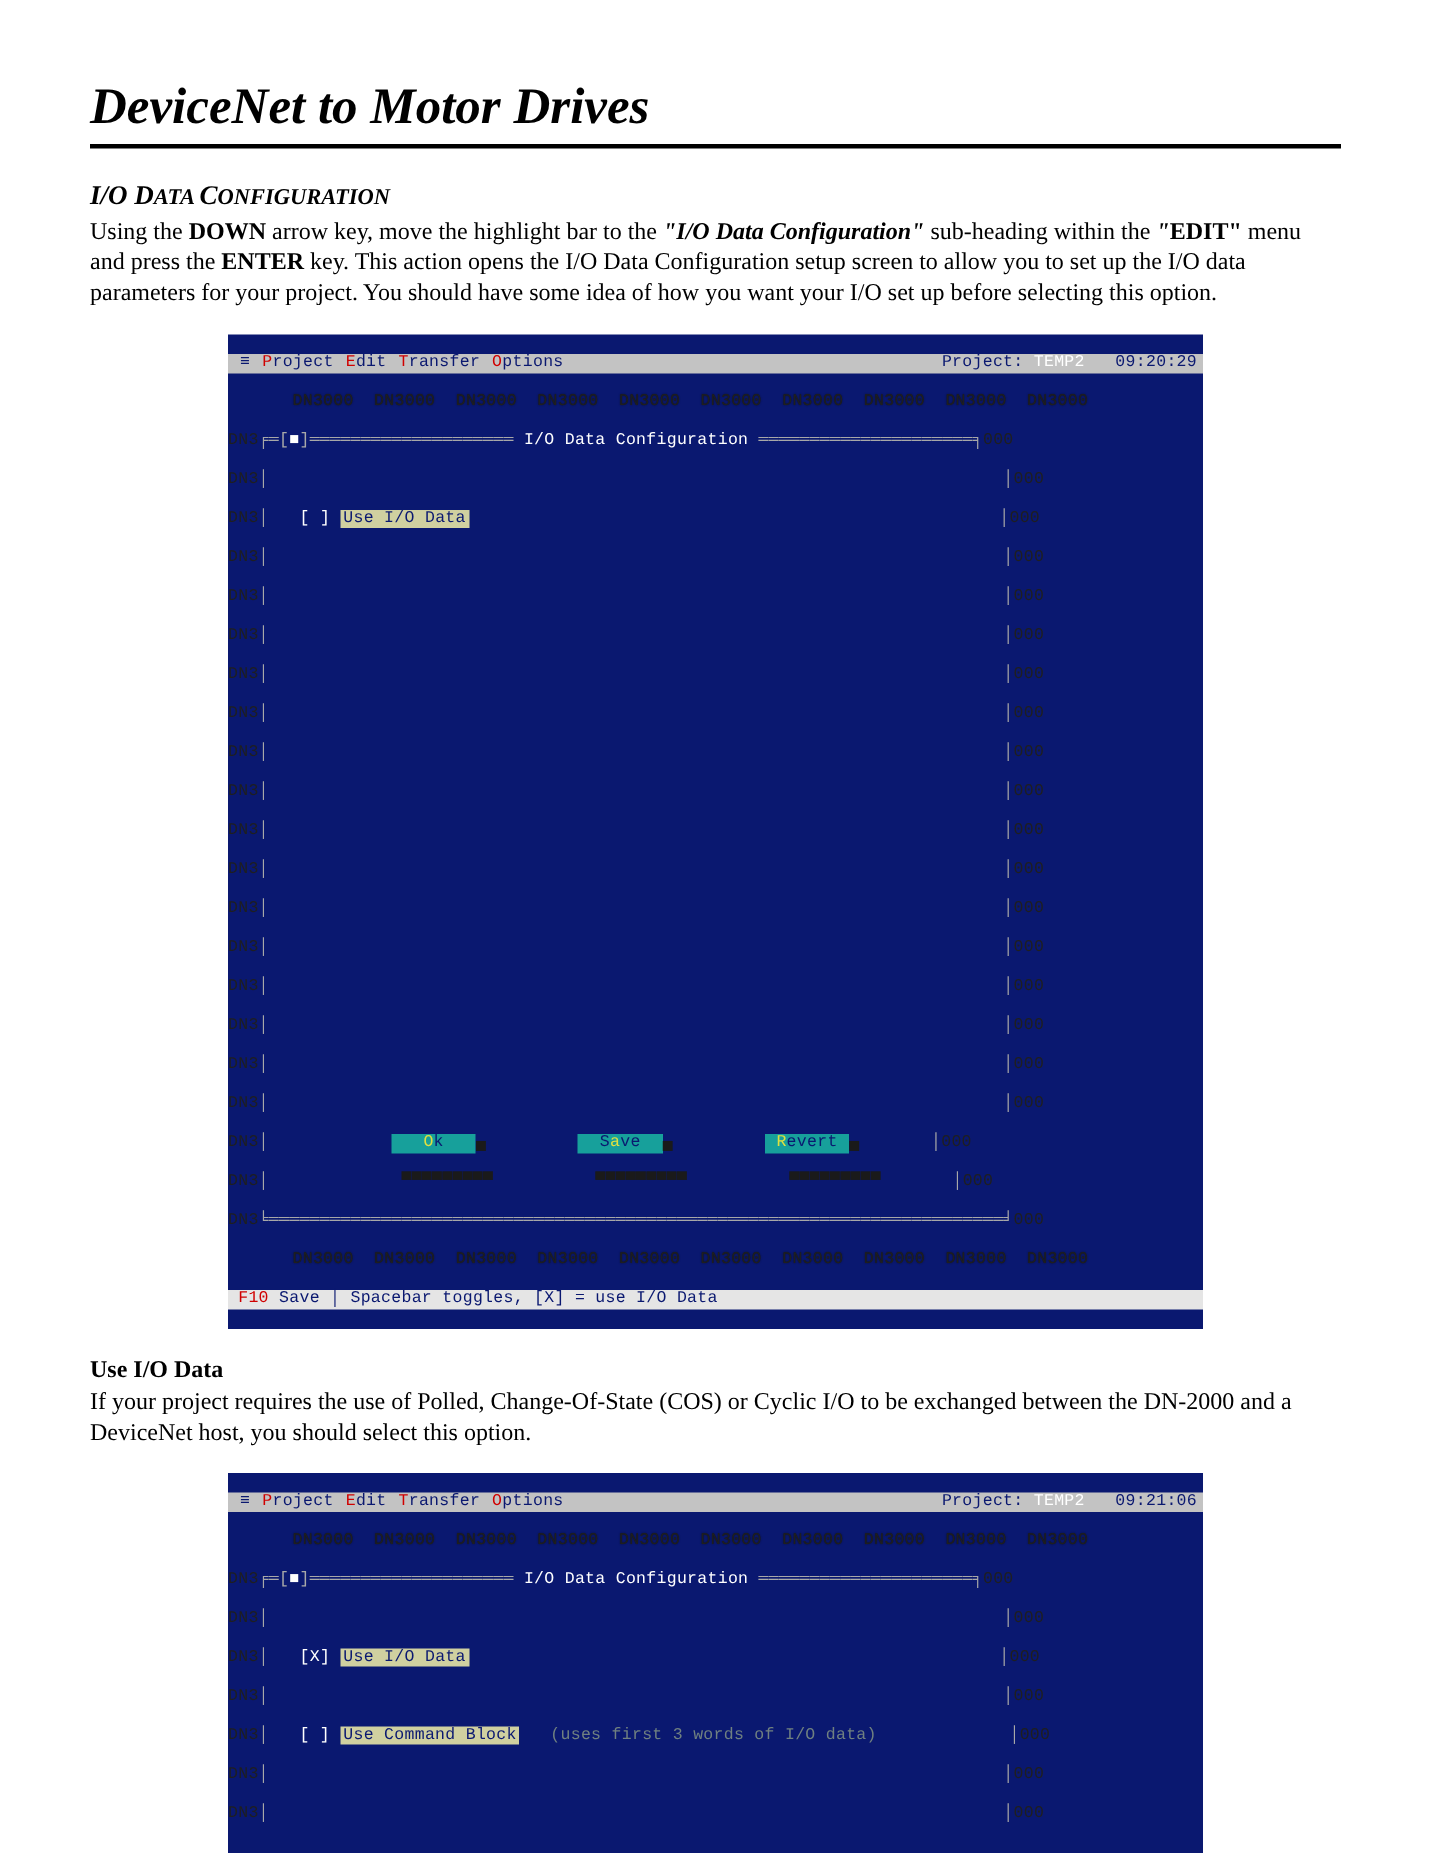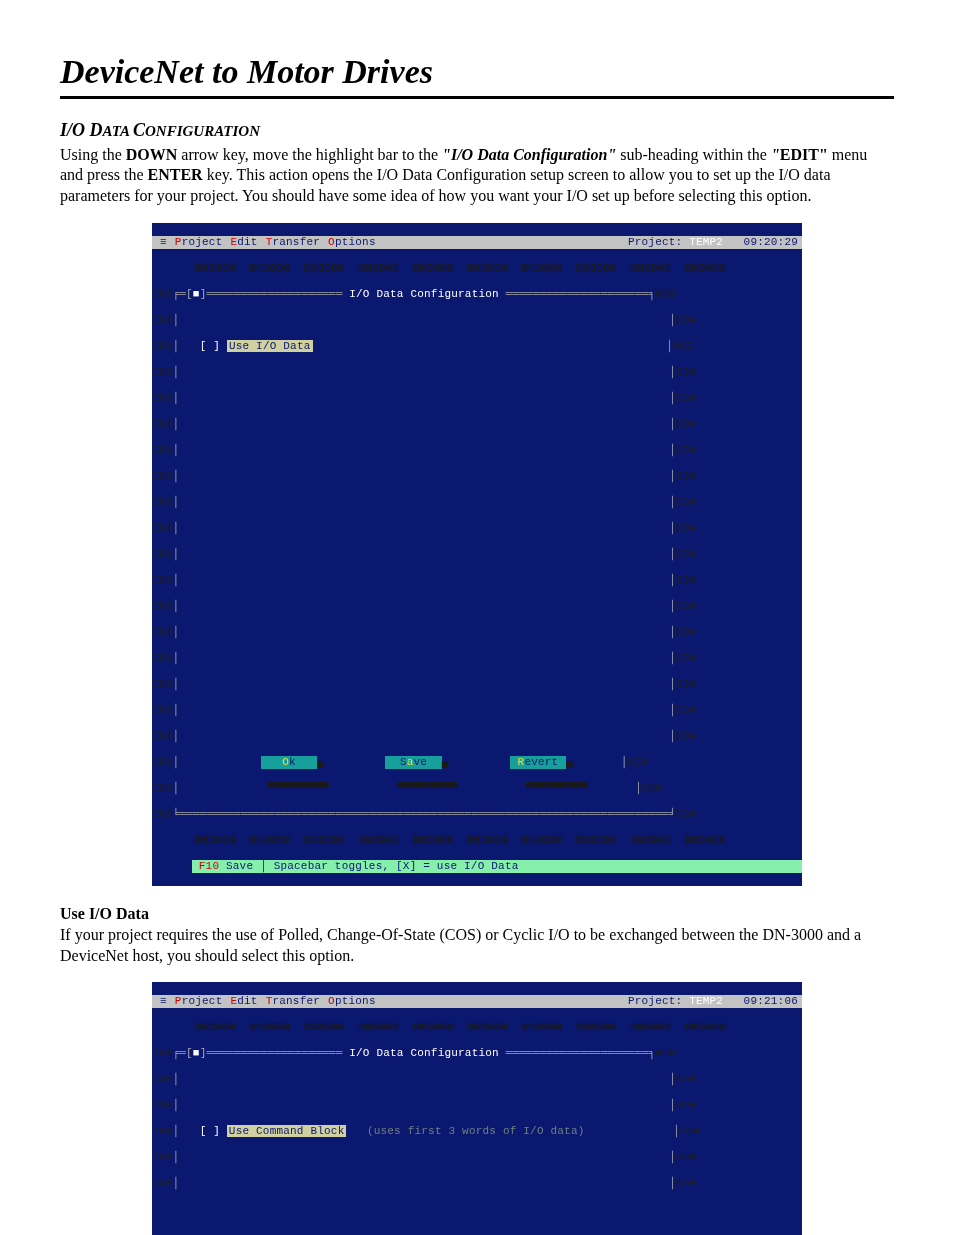--- a/index.html
+++ b/index.html
@@ -52,21 +52,21 @@
 .shadow-row { color: #1a1a1a; text-shadow: 0 0 1px #111; background: #0a1870; margin-left: 43px; }
 .box-line { color: #a8a8a8; }
 .chk-label { background: #d0d0a0; color: #0a1870; padding: 0 2px; }
 .btn {
   background: #17a09b; color: #0a1870; padding: 0 1px;
   display: inline-block;
 }
 .btn .acc { color: #e0e040; }
 .btn-shadow { color: #1a1a1a; }
 .help-text { color: #708080; }
-.status-bar { background: #86efac; color: #0a1870; margin-left: 40px; }
+.status-bar { background: #e5e5e5; color: #0a1870; }
 .status-bar .acc { color: #d00000; }
 .white { color: #ffffff; }
 .mim { color: #1f1f1f; }
 </style>
 </head>
 <body>
 
 <div class="page-title">DeviceNet to Motor Drives</div>
 
 <div class="section-heading">
@@ -99,27 +99,28 @@
 <div><span class="mim">DN3</span><span class="box-line">│</span>                                                                        <span class="box-line">│</span><span class="mim">000</span></div>
 <div><span class="mim">DN3</span><span class="box-line">│</span>                                                                        <span class="box-line">│</span><span class="mim">000</span></div>
 <div><span class="mim">DN3</span><span class="box-line">│</span>            <span class="btn">   <span class="acc">O</span>k   </span><span class="btn-shadow">▄</span>         <span class="btn">  S<span class="acc">a</span>ve  </span><span class="btn-shadow">▄</span>         <span class="btn"> <span class="acc">R</span>evert </span><span class="btn-shadow">▄</span>       <span class="box-line">│</span><span class="mim">000</span></div>
 <div><span class="mim">DN3</span><span class="box-line">│</span>             <span class="btn-shadow">▀▀▀▀▀▀▀▀▀</span>          <span class="btn-shadow">▀▀▀▀▀▀▀▀▀</span>          <span class="btn-shadow">▀▀▀▀▀▀▀▀▀</span>       <span class="box-line">│</span><span class="mim">000</span></div>
 <div><span class="mim">DN3</span><span class="box-line">╘════════════════════════════════════════════════════════════════════════╛</span><span class="mim">000</span></div>
 <div class="shadow-row"><span class="mim">DN3000  DN3000  DN3000  DN3000  DN3000  DN3000  DN3000  DN3000  DN3000  DN3000</span></div>
 <div class="status-bar"> <span class="acc">F10</span><span> Save</span> │ <span>Spacebar toggles, [X] = use I/O Data</span>                                     </div>
 </div>
 
 <div class="sub-heading">Use I/O Data</div>
-<div class="body-text">If your project requires the use of Polled, Change-Of-State (COS) or Cyclic I/O to be exchanged between the DN-3000 and a DeviceNet host, you should select this option.</div>
+<div class="body-text">If your project requires the use of Polled, Change-Of-State (COS) or Cyclic I/O to be exchanged between the DN-2000 and a DeviceNet host, you should select this option.</div>
 
 <div class="term">
 <div class="menu-bar"><span class="m-item">≡</span><span class="m-item"><span class="acc">P</span><span>roject</span></span><span class="m-item"><span class="acc">E</span><span>dit</span></span><span class="m-item"><span class="acc">T</span><span>ransfer</span></span><span class="m-item"><span class="acc">O</span><span>ptions</span></span><span class="spacer"></span><span> <span>Project:</span> <span class="white">TEMP2</span>   </span><span>09:21:06</span></div>
 <div class="shadow-row"><span class="mim">DN3000  DN3000  DN3000  DN3000  DN3000  DN3000  DN3000  DN3000  DN3000  DN3000</span></div>
 <div><span class="mim">DN3</span><span class="box-line">╒═[</span><span class="white">■</span><span class="box-line">]════════════════════ </span><span class="white">I/O Data Configuration</span><span class="box-line"> ═════════════════════╕</span><span class="mim">000</span></div>
 <div><span class="mim">DN3</span><span class="box-line">│</span>                                                                        <span class="box-line">│</span><span class="mim">000</span></div>
+<div><span class="mim">DN3</span><span class="box-line">│</span>   <span class="white">[<span>X</span>]</span> <span class="chk-label">Use I/O Data</span>                                                    <span class="box-line">│</span><span class="mim">000</span></div>
 <div><span class="mim">DN3</span><span class="box-line">│</span>                                                                        <span class="box-line">│</span><span class="mim">000</span></div>
 <div><span class="mim">DN3</span><span class="box-line">│</span>   <span class="white">[ ]</span> <span class="chk-label">Use Command Block</span>   <span class="help-text">(uses first 3 words of I/O data)</span>             <span class="box-line">│</span><span class="mim">000</span></div>
 <div><span class="mim">DN3</span><span class="box-line">│</span>                                                                        <span class="box-line">│</span><span class="mim">000</span></div>
 <div><span class="mim">DN3</span><span class="box-line">│</span>                                                                        <span class="box-line">│</span><span class="mim">000</span></div>
 
 
 
 
 
 

